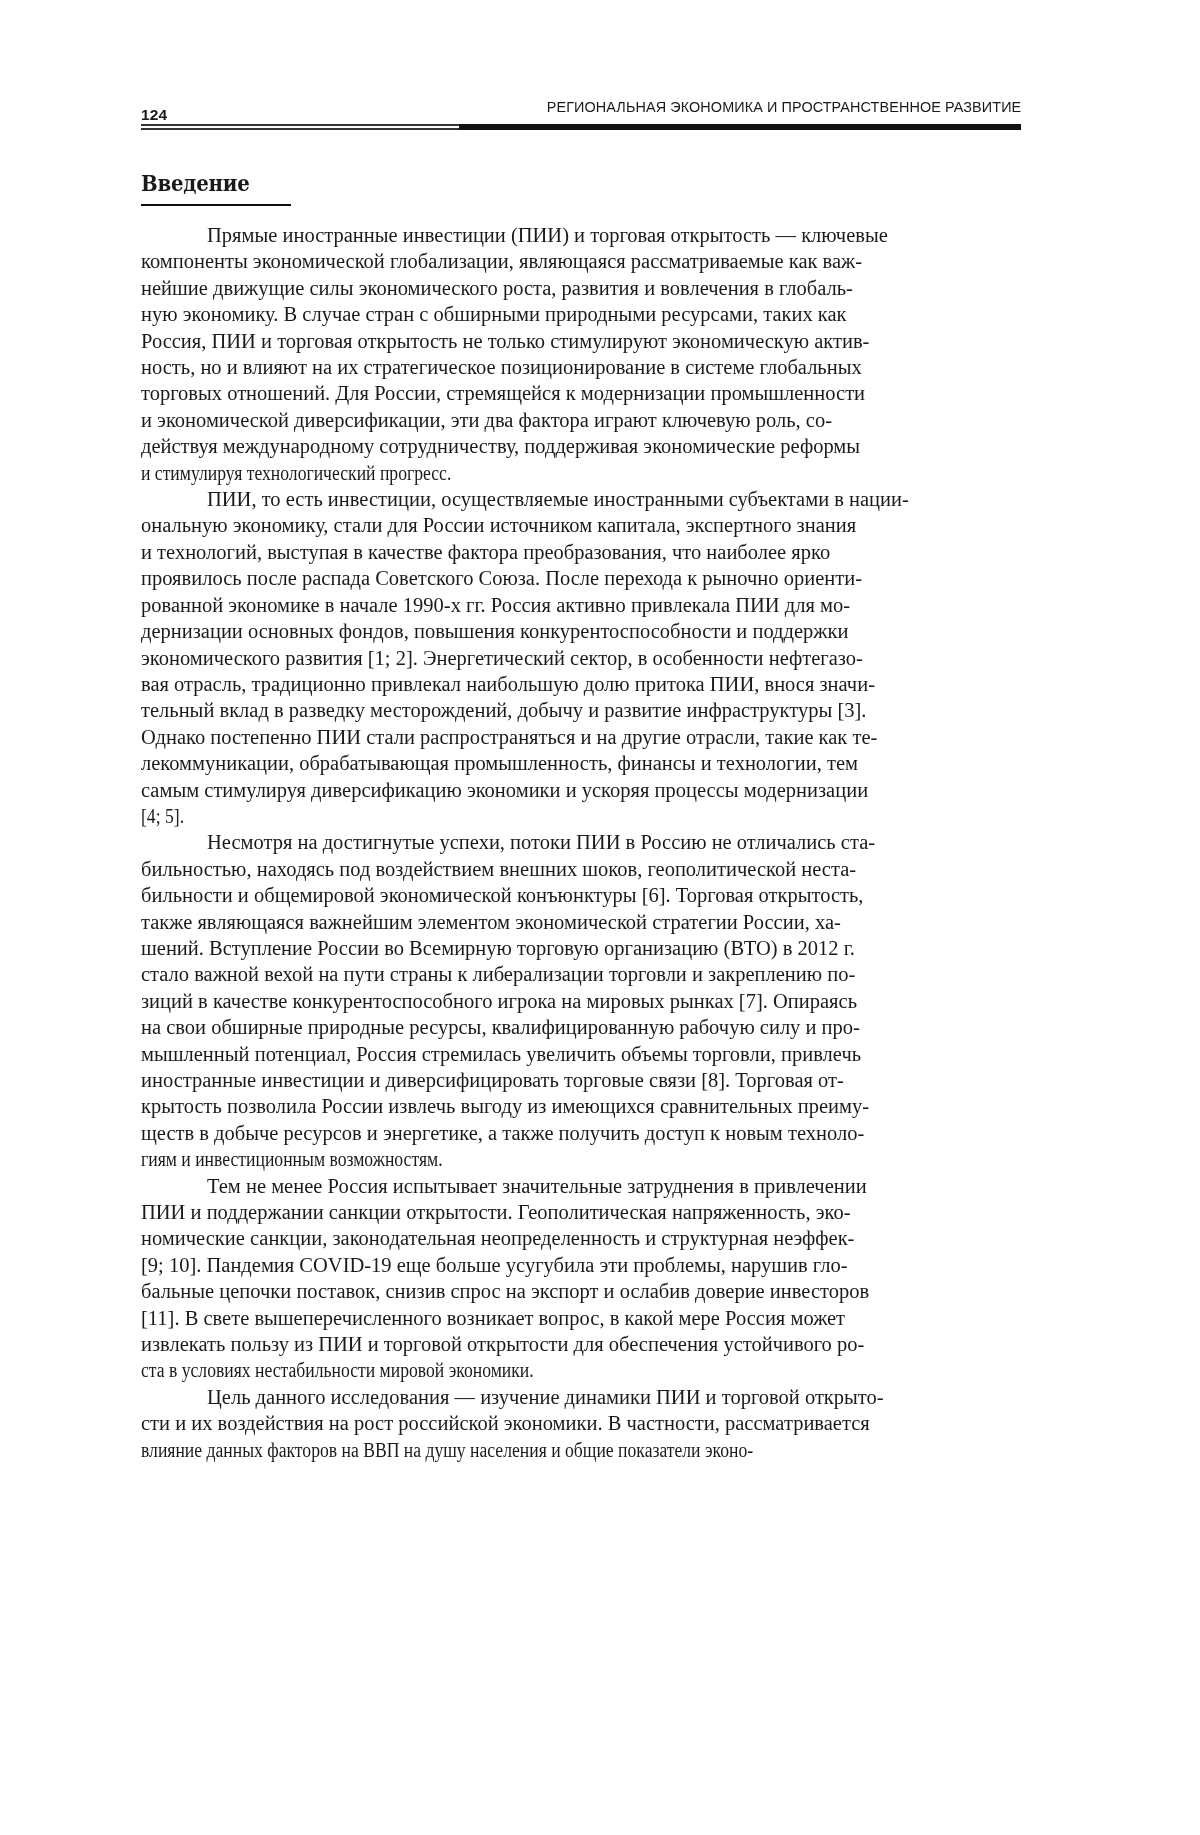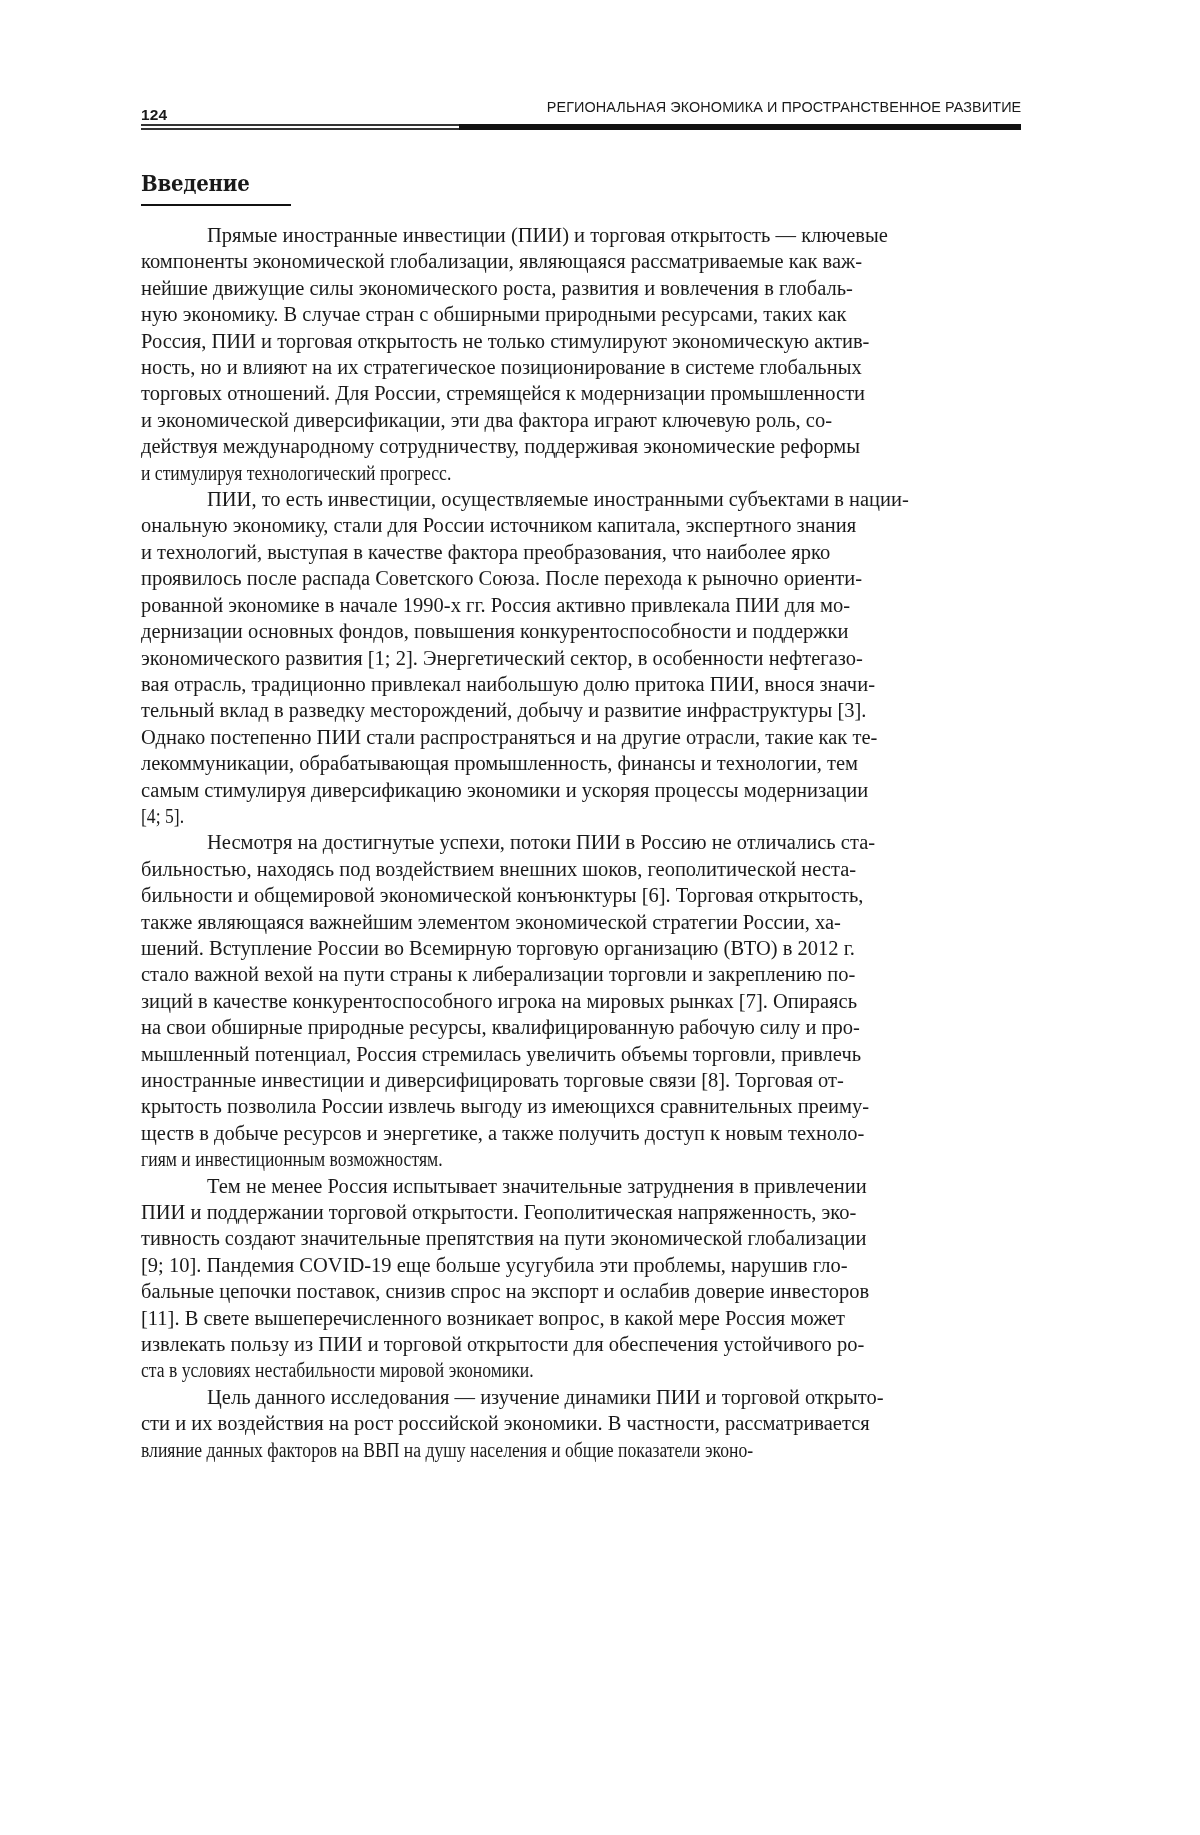--- a/index.html
+++ b/index.html
@@ -77,22 +77,22 @@
         <span class="line" style="text-indent: 0px; display: block; white-space: nowrap;"><span style="white-space: nowrap; display: inline-block; transform-origin: left center; transform: scaleX(1);">зиций в качестве конкурентоспособного игрока на мировых рынках [7]. Опираясь</span></span>
         <span class="line" style="text-indent: 0px; display: block; white-space: nowrap;"><span style="white-space: nowrap; display: inline-block; transform-origin: left center; transform: scaleX(1);">на свои обширные природные ресурсы, квалифицированную рабочую силу и про-</span></span>
         <span class="line" style="text-indent: 0px; display: block; white-space: nowrap;"><span style="white-space: nowrap; display: inline-block; transform-origin: left center; transform: scaleX(1);">мышленный потенциал, Россия стремилась увеличить объемы торговли, привлечь</span></span>
         <span class="line" style="text-indent: 0px; display: block; white-space: nowrap;"><span style="white-space: nowrap; display: inline-block; transform-origin: left center; transform: scaleX(1);">иностранные инвестиции и диверсифицировать торговые связи [8]. Торговая от-</span></span>
         <span class="line" style="text-indent: 0px; display: block; white-space: nowrap;"><span style="white-space: nowrap; display: inline-block; transform-origin: left center; transform: scaleX(1);">крытость позволила России извлечь выгоду из имеющихся сравнительных преиму-</span></span>
         <span class="line" style="text-indent: 0px; display: block; white-space: nowrap;"><span style="white-space: nowrap; display: inline-block; transform-origin: left center; transform: scaleX(1);">ществ в добыче ресурсов и энергетике, а также получить доступ к новым техноло-</span></span>
         <span class="line last" style="text-indent: 0px; display: block; white-space: nowrap;"><span style="white-space: nowrap; display: inline-block; transform-origin: left center; transform: scaleX(0.86);">гиям и инвестиционным возможностям.</span></span>
       </p>
       <p>
         <span class="line" style="text-indent: 33px; display: block; white-space: nowrap;"><span style="white-space: nowrap; display: inline-block; transform-origin: left center; transform: scaleX(1);">Тем не менее Россия испытывает значительные затруднения в привлечении</span></span>
-        <span class="line" style="text-indent: 0px; display: block; white-space: nowrap;"><span style="white-space: nowrap; display: inline-block; transform-origin: left center; transform: scaleX(1);">ПИИ и поддержании торговой открытости. Геополитическая напряженность, эко-</span></span>
-        <span class="line" style="text-indent: 0px; display: block; white-space: nowrap;"><span style="white-space: nowrap; display: inline-block; transform-origin: left center; transform: scaleX(1);">тивность создают значительные препятствия на пути экономической глобализации</span></span>
+        <span class="line" style="text-indent: 0px; display: block; white-space: nowrap;"><span style="white-space: nowrap; display: inline-block; transform-origin: left center; transform: scaleX(1);">ПИИ и поддержании санкции открытости. Геополитическая напряженность, эко-</span></span>
+        <span class="line" style="text-indent: 0px; display: block; white-space: nowrap;"><span style="white-space: nowrap; display: inline-block; transform-origin: left center; transform: scaleX(1);">номические санкции, законодательная неопределенность и структурная неэффек-</span></span>
         <span class="line" style="text-indent: 0px; display: block; white-space: nowrap;"><span style="white-space: nowrap; display: inline-block; transform-origin: left center; transform: scaleX(1);">[9; 10]. Пандемия COVID-19 еще больше усугубила эти проблемы, нарушив гло-</span></span>
         <span class="line" style="text-indent: 0px; display: block; white-space: nowrap;"><span style="white-space: nowrap; display: inline-block; transform-origin: left center; transform: scaleX(1);">бальные цепочки поставок, снизив спрос на экспорт и ослабив доверие инвесторов</span></span>
         <span class="line" style="text-indent: 0px; display: block; white-space: nowrap;"><span style="white-space: nowrap; display: inline-block; transform-origin: left center; transform: scaleX(1);">[11]. В свете вышеперечисленного возникает вопрос, в какой мере Россия может</span></span>
         <span class="line" style="text-indent: 0px; display: block; white-space: nowrap;"><span style="white-space: nowrap; display: inline-block; transform-origin: left center; transform: scaleX(1);">извлекать пользу из ПИИ и торговой открытости для обеспечения устойчивого ро-</span></span>
         <span class="line last" style="text-indent: 0px; display: block; white-space: nowrap;"><span style="white-space: nowrap; display: inline-block; transform-origin: left center; transform: scaleX(0.86);">ста в условиях нестабильности мировой экономики.</span></span>
       </p>
       <p>
         <span class="line" style="text-indent: 33px; display: block; white-space: nowrap;"><span style="white-space: nowrap; display: inline-block; transform-origin: left center; transform: scaleX(1);">Цель данного исследования — изучение динамики ПИИ и торговой открыто-</span></span>
         <span class="line" style="text-indent: 0px; display: block; white-space: nowrap;"><span style="white-space: nowrap; display: inline-block; transform-origin: left center; transform: scaleX(1);">сти и их воздействия на рост российской экономики. В частности, рассматривается</span></span>
         <span class="line last" style="text-indent: 0px; display: block; white-space: nowrap;"><span style="white-space: nowrap; display: inline-block; transform-origin: left center; transform: scaleX(0.86);">влияние данных факторов на ВВП на душу населения и общие показатели эконо-</span></span>

